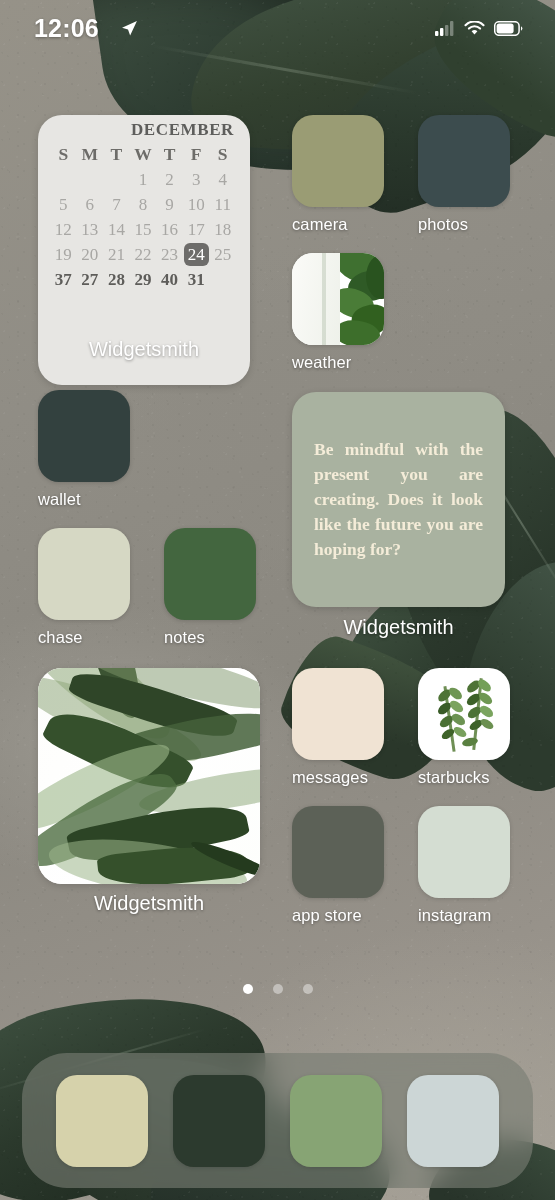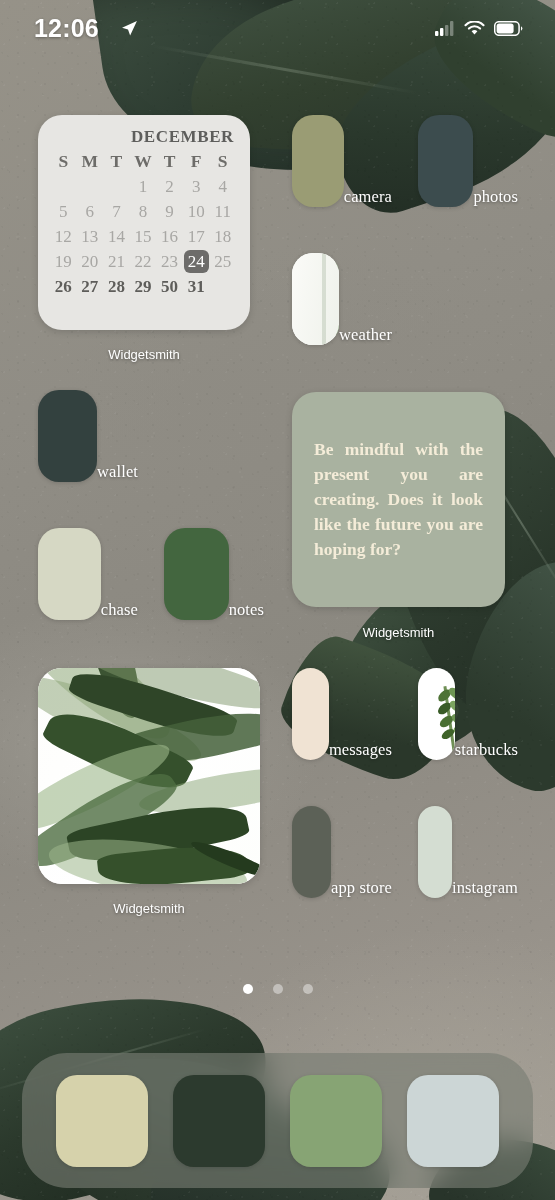--- a/index.html
+++ b/index.html
@@ -142,41 +142,41 @@
     font-size:25px; font-weight:600; letter-spacing:.2px;
     text-shadow:0 1px 3px rgba(0,0,0,.35);
     display:flex; align-items:center; gap:22px;
   }
   .loc-arrow { display:block; }
   #status-right { display:flex; align-items:center; gap:9px; }
 
   
   .row { position:absolute; display:flex; }
 
-  .app { width:100px; display:flex; align-items:flex-end;font-family:Liberation Serif, serif; }
+  .app { width:100px; display:flex; flex-direction:column; align-items:flex-start; }
   .icon {
     width:92px; height:92px; border-radius:21px;
     box-shadow:0 1px 4px rgba(0,0,0,.16);
     overflow:hidden; position:relative;
   }
   .label {
     margin-top:8px; color:#fff; font-size:16.5px; letter-spacing:.1px;
     text-shadow:0 1px 3px rgba(0,0,0,.4); white-space:nowrap;
   }
   .wlabel {
-    color:#fff; font-size:13px; text-align:center; margin-top:9px;
+    color:#fff; font-size:20px; text-align:center; 
     text-shadow:0 1px 3px rgba(0,0,0,.4);
   }
 
   
   #calendar-widget {
-    position:absolute; left:38px; top:115px; width:212px; height:215px;
+    position:absolute; left:38px; top:115px; width:212px; height:270px;
     background:#e7e6e3; border-radius:24px;
     box-shadow:0 2px 7px rgba(0,0,0,.15);
-    padding:12px 14px 10px 12px;
+    padding:5px 14px 10px 12px;
     font-family:"Liberation Serif", serif;
   }
   #cal-month {
     text-align:right; font-size:17px; font-weight:700; color:#5e5e5c;
     letter-spacing:.6px; margin-bottom:2px; padding-right:2px;
   }
   #cal-grid { display:grid; grid-template-columns:repeat(7,1fr); }
   #cal-grid div {
     text-align:center; font-size:17px; line-height:25px; color:#a8a7a4;
   }
@@ -319,25 +319,25 @@
         <div>16</div>
         <div>17</div>
         <div>18</div>
         <div>19</div>
         <div>20</div>
         <div>21</div>
         <div>22</div>
         <div>23</div>
         <div class="today"><span>24</span></div>
         <div>25</div>
-        <div class="last">26</div>
+        <div class="last">37</div>
         <div class="last">27</div>
         <div class="last">28</div>
         <div class="last">29</div>
-        <div class="last">50</div>
+        <div class="last">40</div>
         <div class="last">31</div>
       </div>
   </div>
   <div class="wlabel" style="position:absolute;left:38px;top:338px;width:212px">Widgetsmith</div>
 
   <div class="row" style="left:292px;top:115px;gap:26px">
     <div class="app">
       <div class="icon" id="ic-camera" style="background: rgb(154, 156, 116);"></div>
       <div class="label">camera</div>
     </div>

